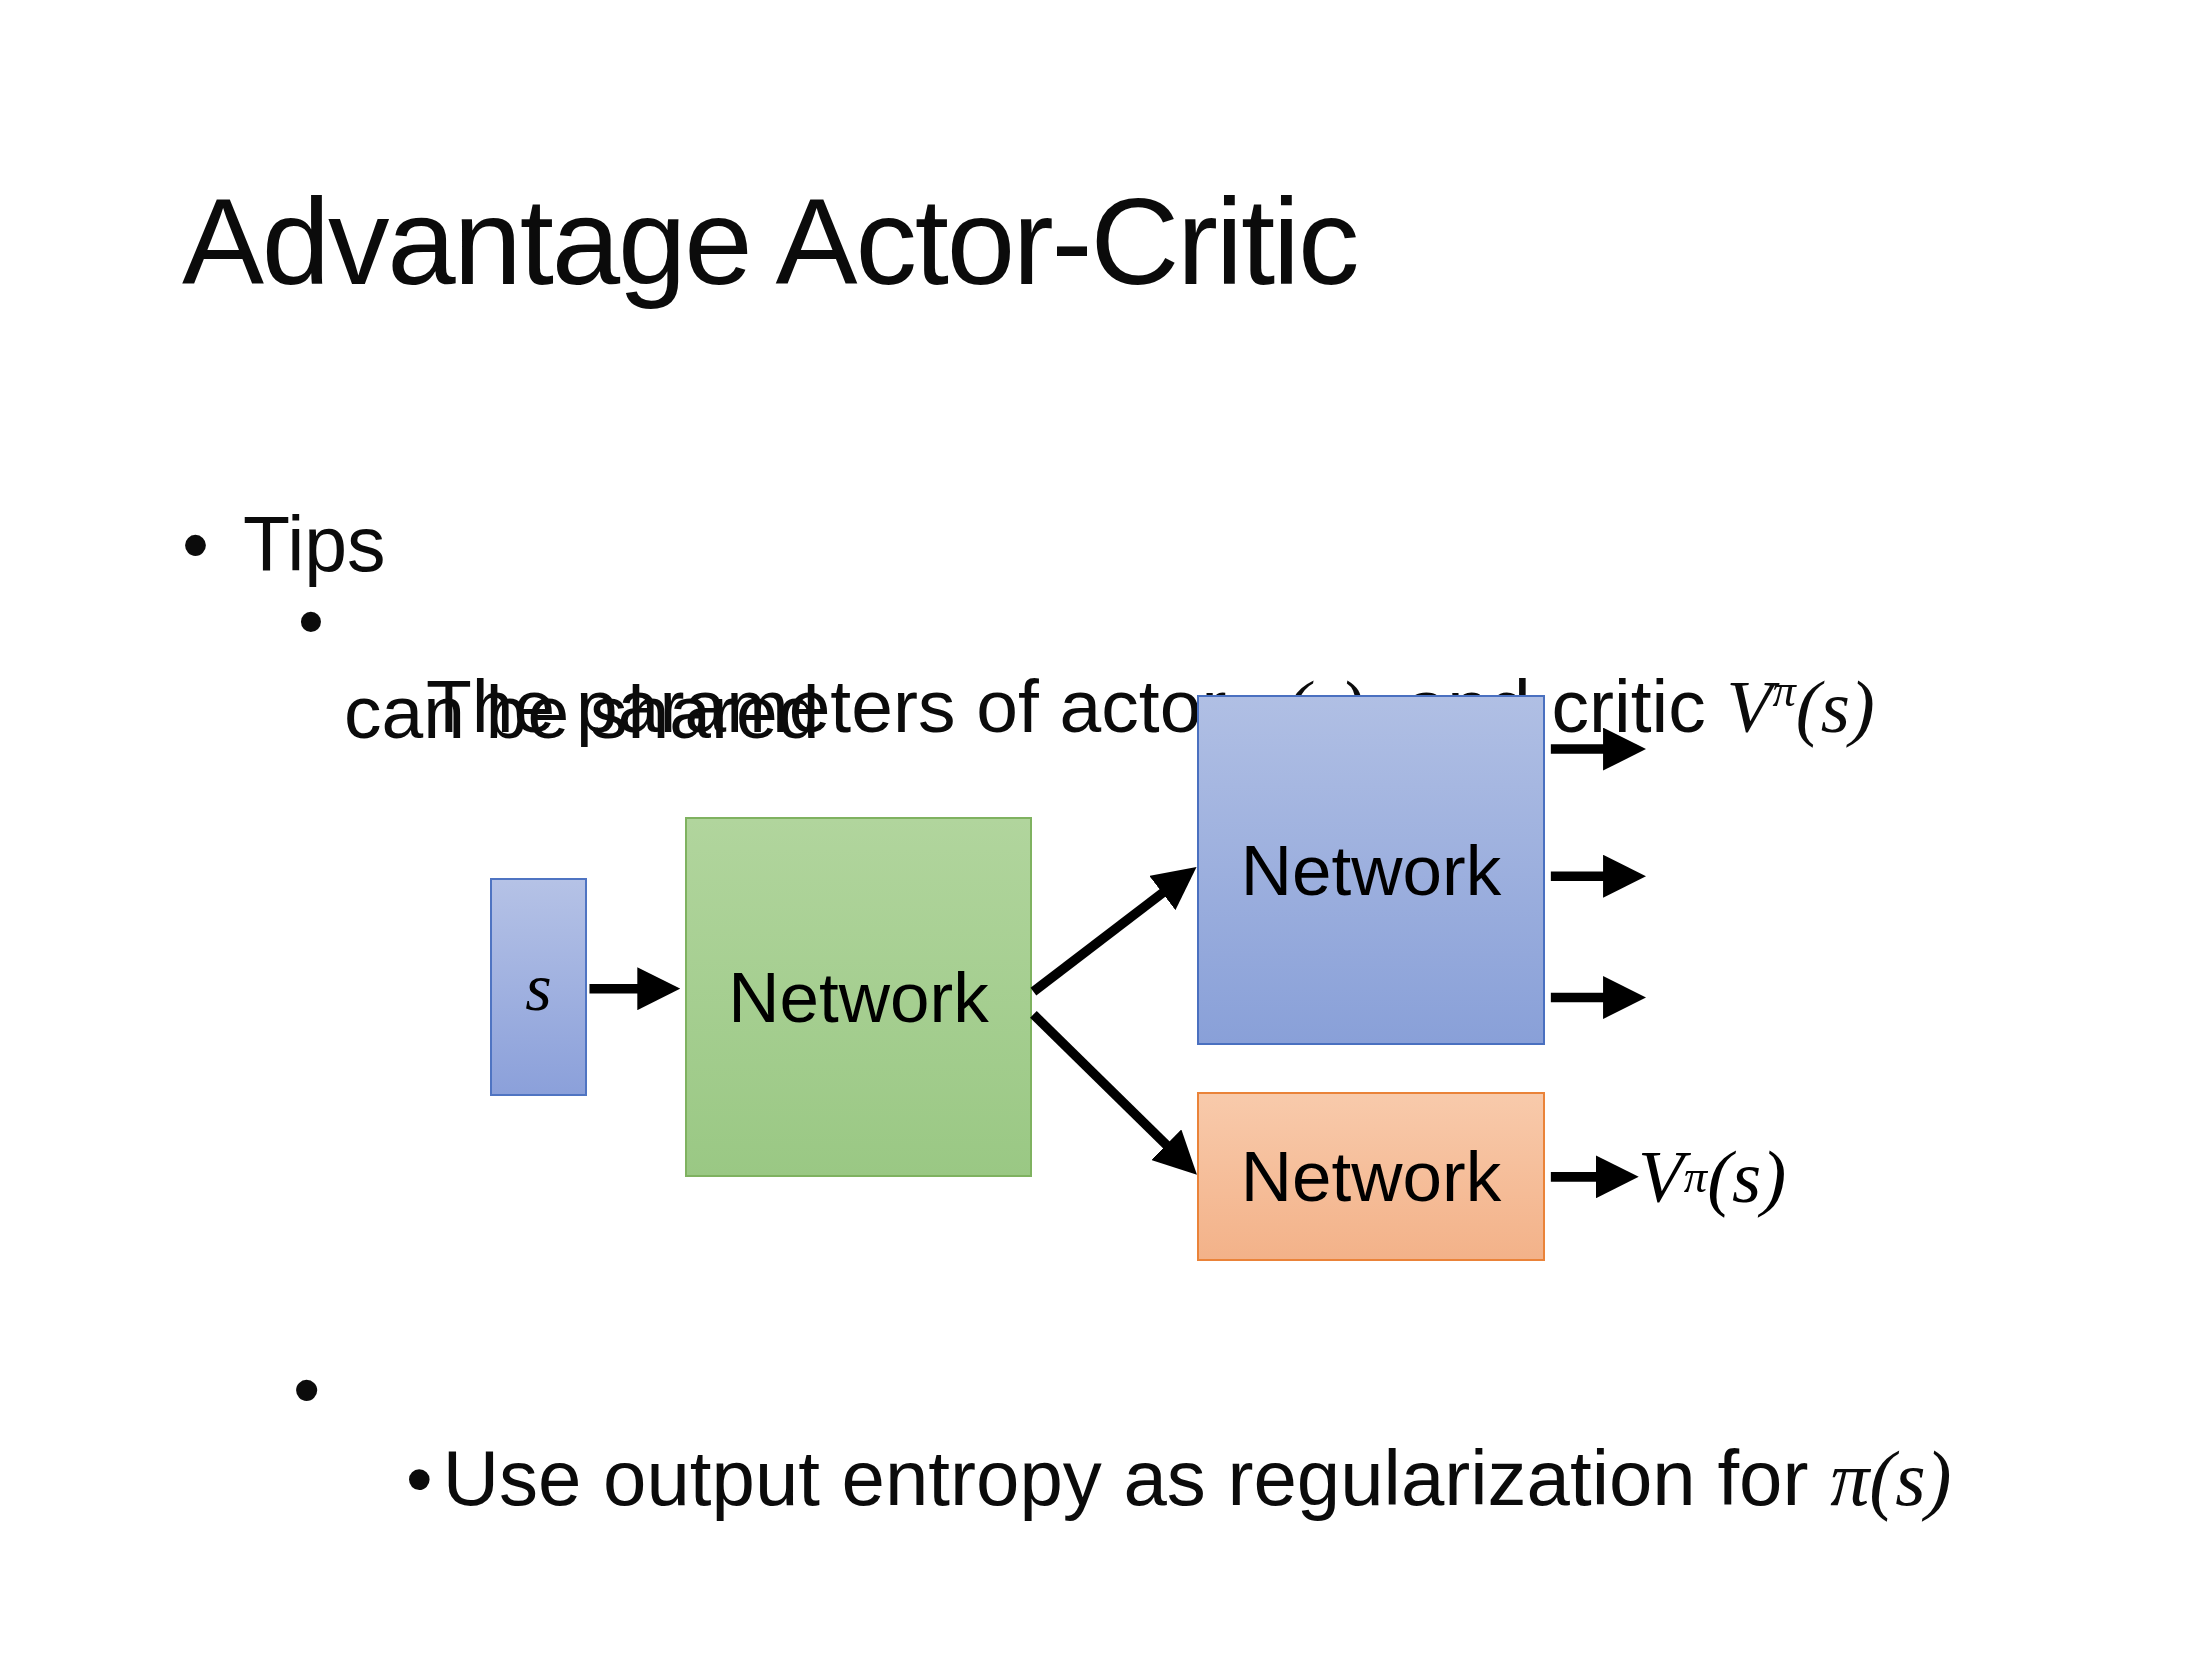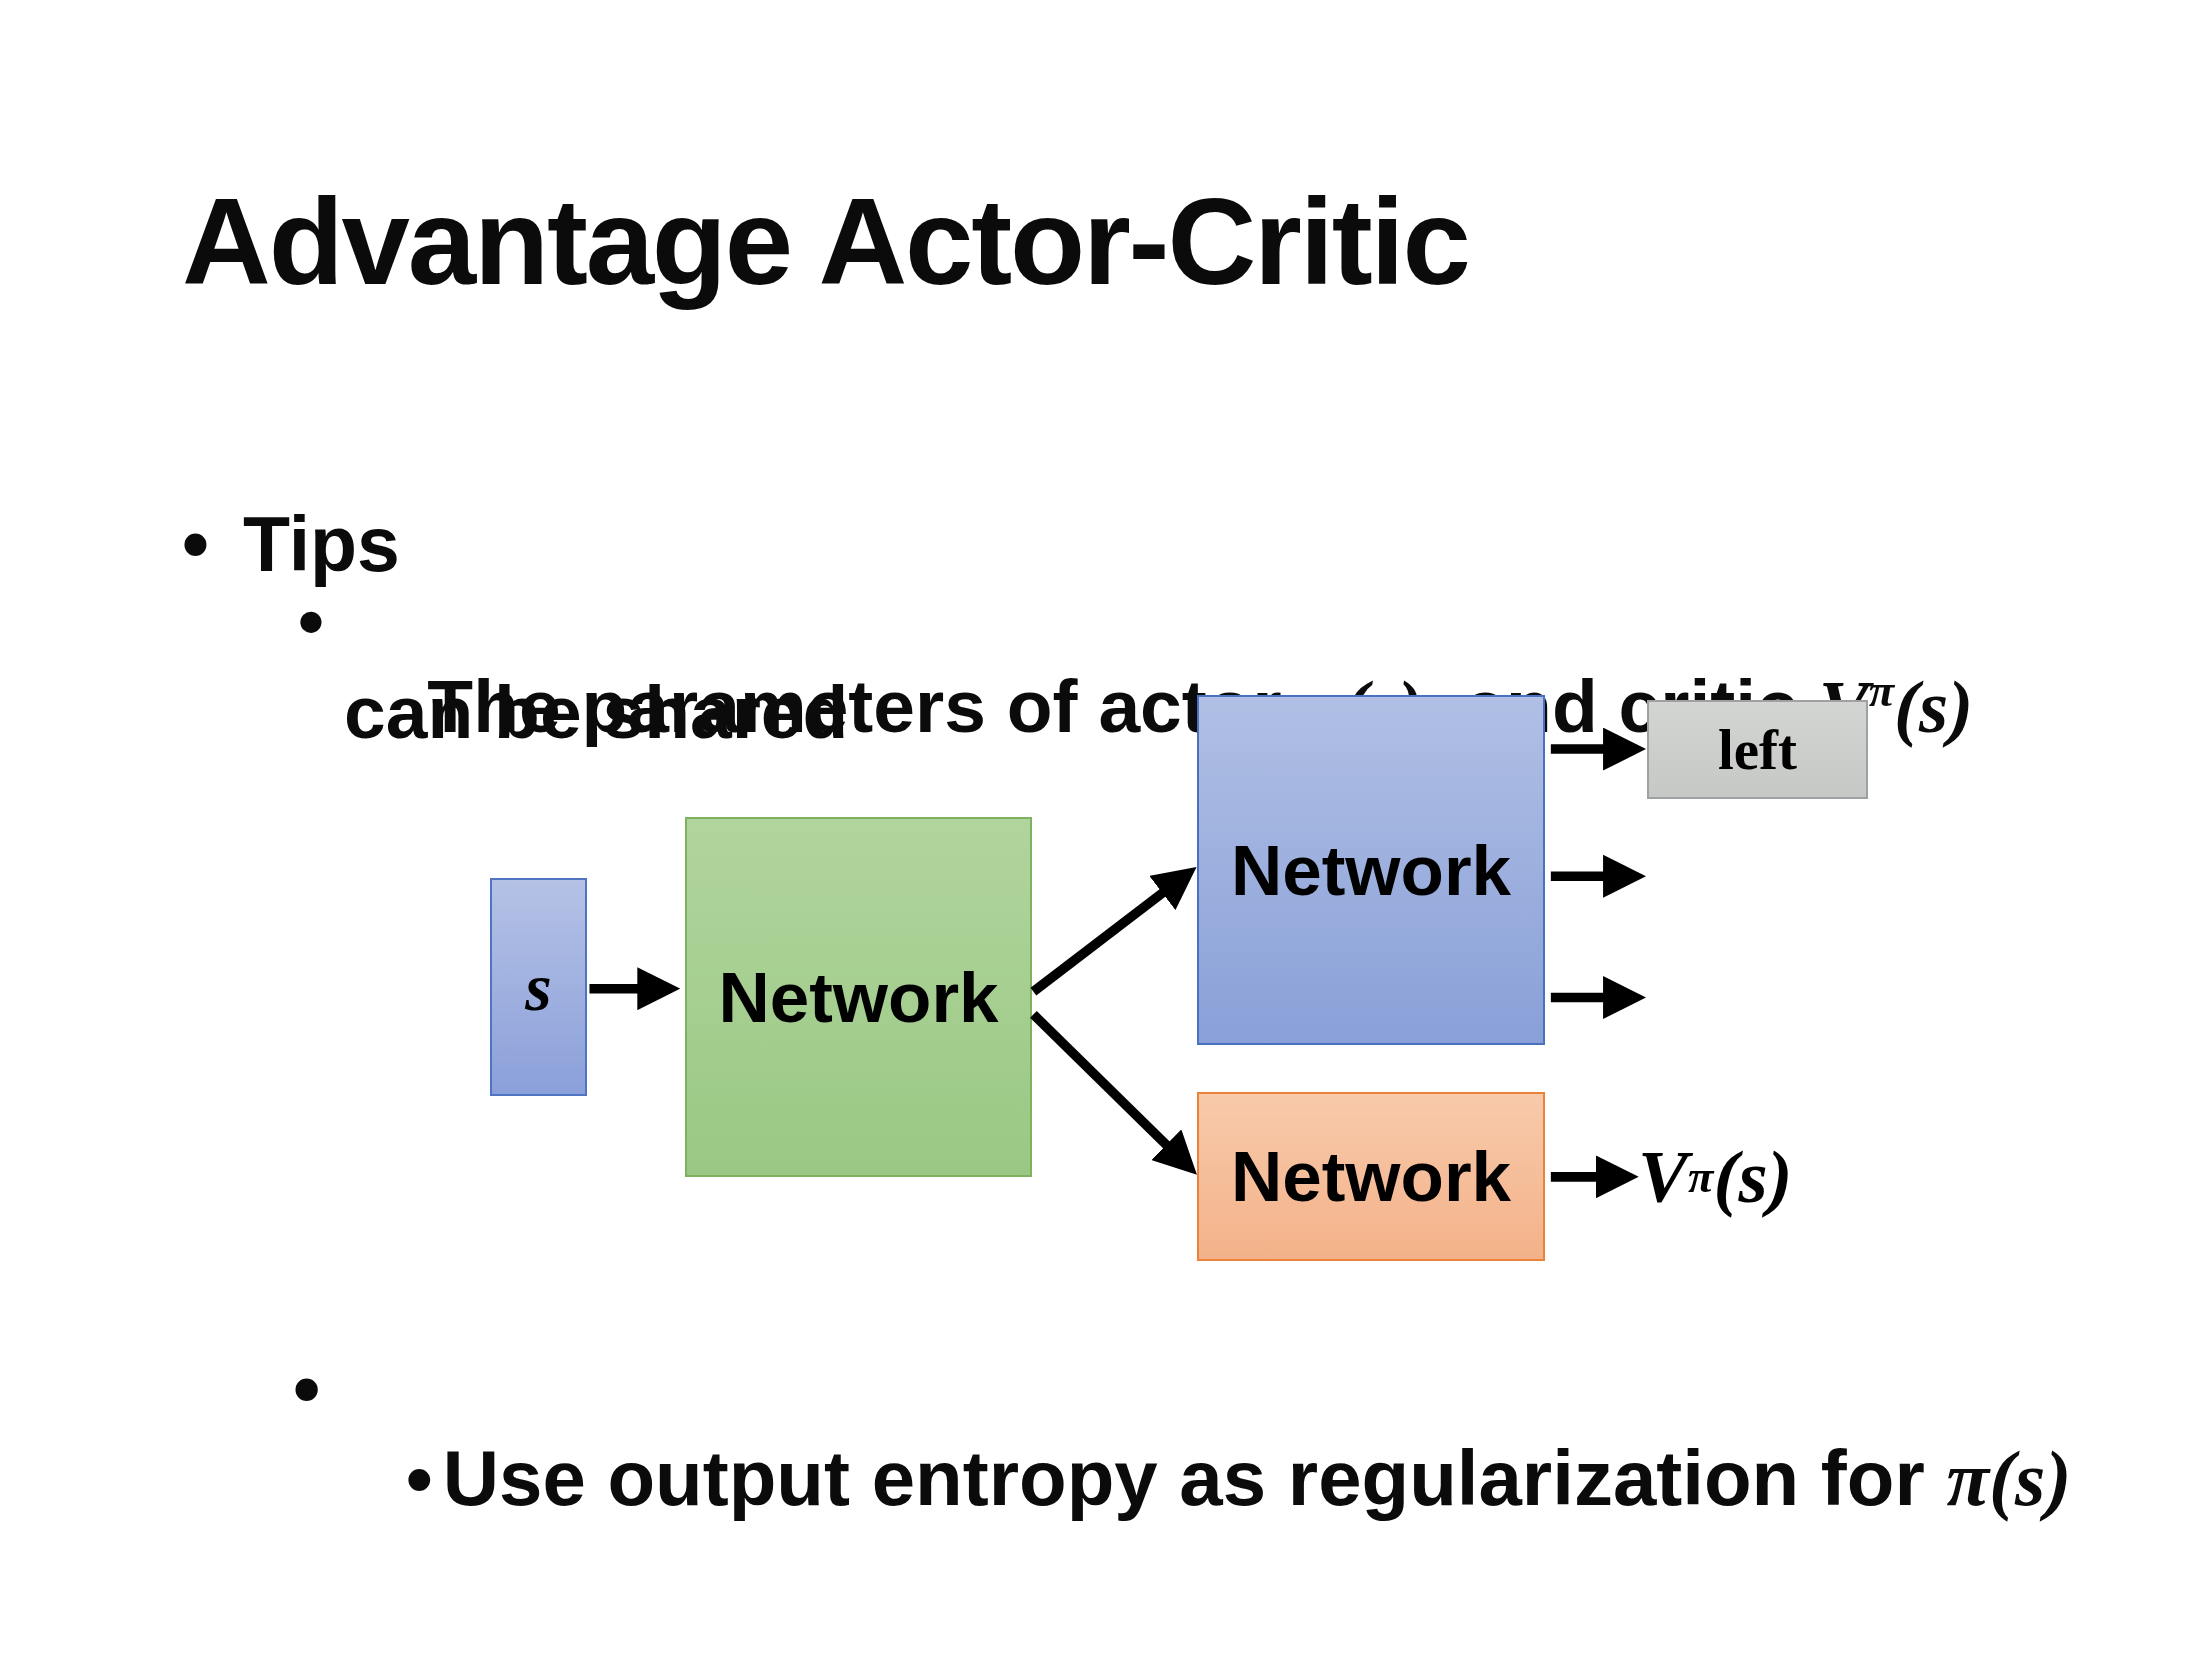--- a/index.html
+++ b/index.html
@@ -6,21 +6,21 @@
     margin: 0;
     padding: 0;
     width: 2205px;
     height: 1654px;
     background: #ffffff;
     font-family: "Liberation Sans", sans-serif;
     color: #000000;
     overflow: hidden;
   }
   .abs { position: absolute; }
-  #slide { position: relative; width: 2205px; height: 1338px; background: #ffffff; font-weight: bold; }
+  #slide { position: relative; width: 2205px; height: 1338px; background: #ffffff; }
 
   #title {
     left: 182px; top: 171px;
     font-size: 123px;
     letter-spacing: -2.2px;
     white-space: pre;
     color: #0b0b0b;
   }
 
   .bullet-marker {
@@ -136,23 +136,20 @@
   </div>
   <div class="box" id="shared-network-box">
     <span>Network</span>
   </div>
   <div class="box" id="actor-network-box">
     <span>Network</span>
   </div>
   <div class="box" id="critic-network-box">
     <span>Network</span>
   </div>
-  <div class="box action-box" id="action-left">
-    <span>left</span>
-  </div>
 
   <div class="abs" id="value-output">
     <span>V</span><sup class="msup">π</sup><span>(s)</span>
   </div>
 
   <svg id="arrow-layer" width="2205" height="1654" viewBox="0 0 3000 2250">
     <defs>
       <marker id="ah" viewBox="0 0 10 10" refX="7" refY="5" markerWidth="4.5" markerHeight="4.5" orient="auto-start-reverse">
         <path d="M0,0 L10,5 L0,10 z" fill="#000000"></path>
       </marker>

